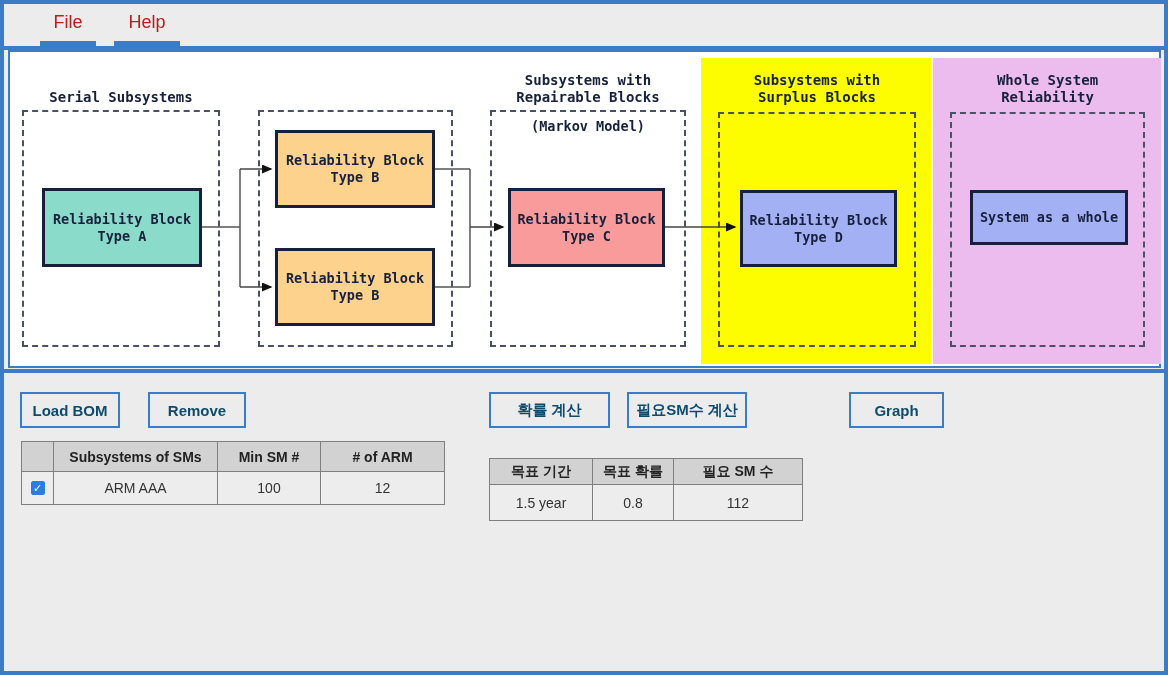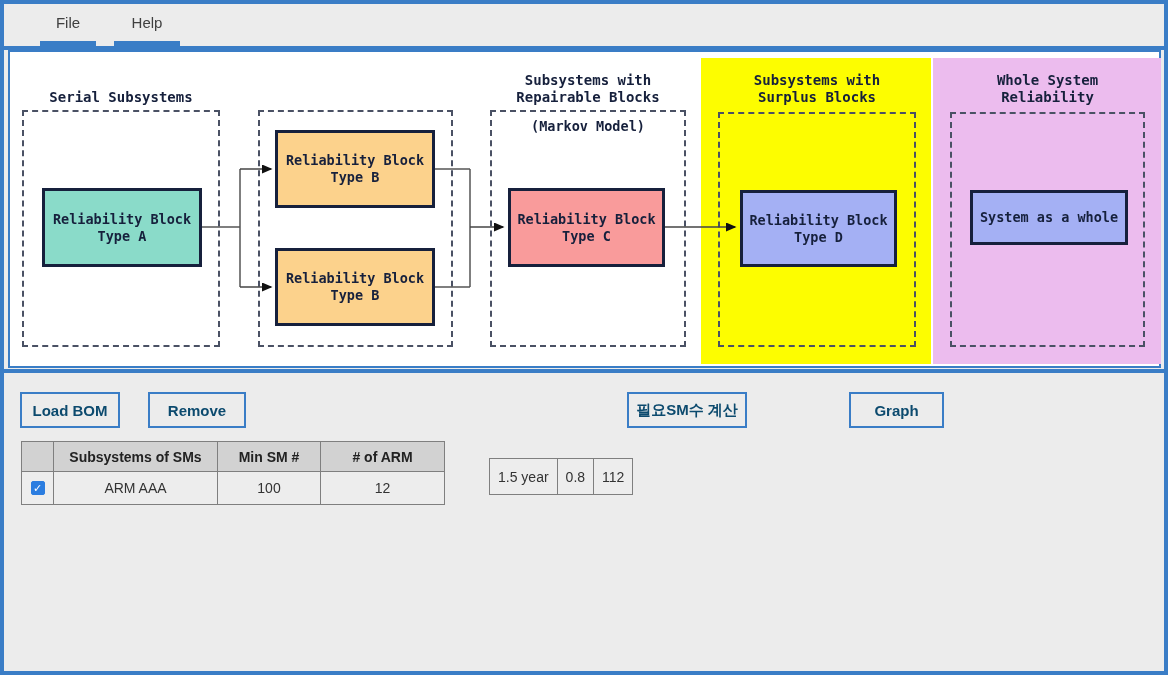--- a/index.html
+++ b/index.html
@@ -5,21 +5,21 @@
   * { margin:0; padding:0; box-sizing:border-box; }
   body { font-family:"Liberation Sans", sans-serif; background:#c9c9c9; }
   .window {
     position:relative; width:1168px; height:675px; background:#ececec;
     box-shadow: inset 0 0 0 4px #3a7dc6; overflow:hidden;
   }
   
   .menubar { position:absolute; left:0; top:0; width:100%; height:50px;
              border-bottom:4px solid #3a7dc6; }
   .tab { position:absolute; top:4px; height:42px; display:flex; align-items:center;
-         justify-content:center; color:#404040; font-size:15px;
+         justify-content:center; color:#b91c1c; font-size:18px;
          border-bottom:5px solid #3a7dc6; cursor:pointer;text-align:center; }
   .tab-file { left:40px; width:56px; }
   .tab-help { left:114px; width:66px; }
   
   .diagram { position:absolute; left:8px; top:50px; width:1153px; height:318px;
              background:#ffffff; border:2px solid #3a7dc6;
              font-family:"DejaVu Sans Mono", monospace; font-weight:bold; color:#16203c; }
   .pbg { position:absolute; top:6px; height:306px; }
   .pbg-yellow { left:691px; width:230px; background:#fdfd00; }
   .pbg-violet { left:923px; width:228px; background:#ecbcee; }
@@ -148,20 +148,21 @@
     </div>
     <div class="block blk-w">
       <div>System as a whole</div>
     </div>
   </div>
 
   <div class="divider"></div>
 
   <button class="btn btn-loadbom">Load BOM</button>
   <button class="btn btn-remove">Remove</button>
+  <button class="btn btn-prob">확률 계산</button>
   <button class="btn btn-sm">필요SM수 계산</button>
   <button class="btn btn-graph">Graph</button>
 
   <table class="bom-table">
     <tbody>
         <tr>
       <th style="width:32px;"></th>
       <th style="width:164px;">Subsystems of SMs</th>
       <th style="width:103px;">Min SM #</th>
       <th style="width:124px;"># of ARM</th>
@@ -172,20 +173,25 @@
       </td>
       <td>ARM AAA</td>
       <td>100</td>
       <td>12</td>
     </tr>
   </tbody>
     </table>
 
   <table class="calc-table">
     <tbody>
+        <tr>
+      <th style="width:103px;">목표 기간</th>
+      <th style="width:81px;">목표 확률</th>
+      <th style="width:129px;">필요 SM 수</th>
+    </tr>
     <tr>
       <td>1.5 year</td>
       <td>0.8</td>
       <td>112</td>
     </tr>
   </tbody>
     </table>
 
 </div>
 

